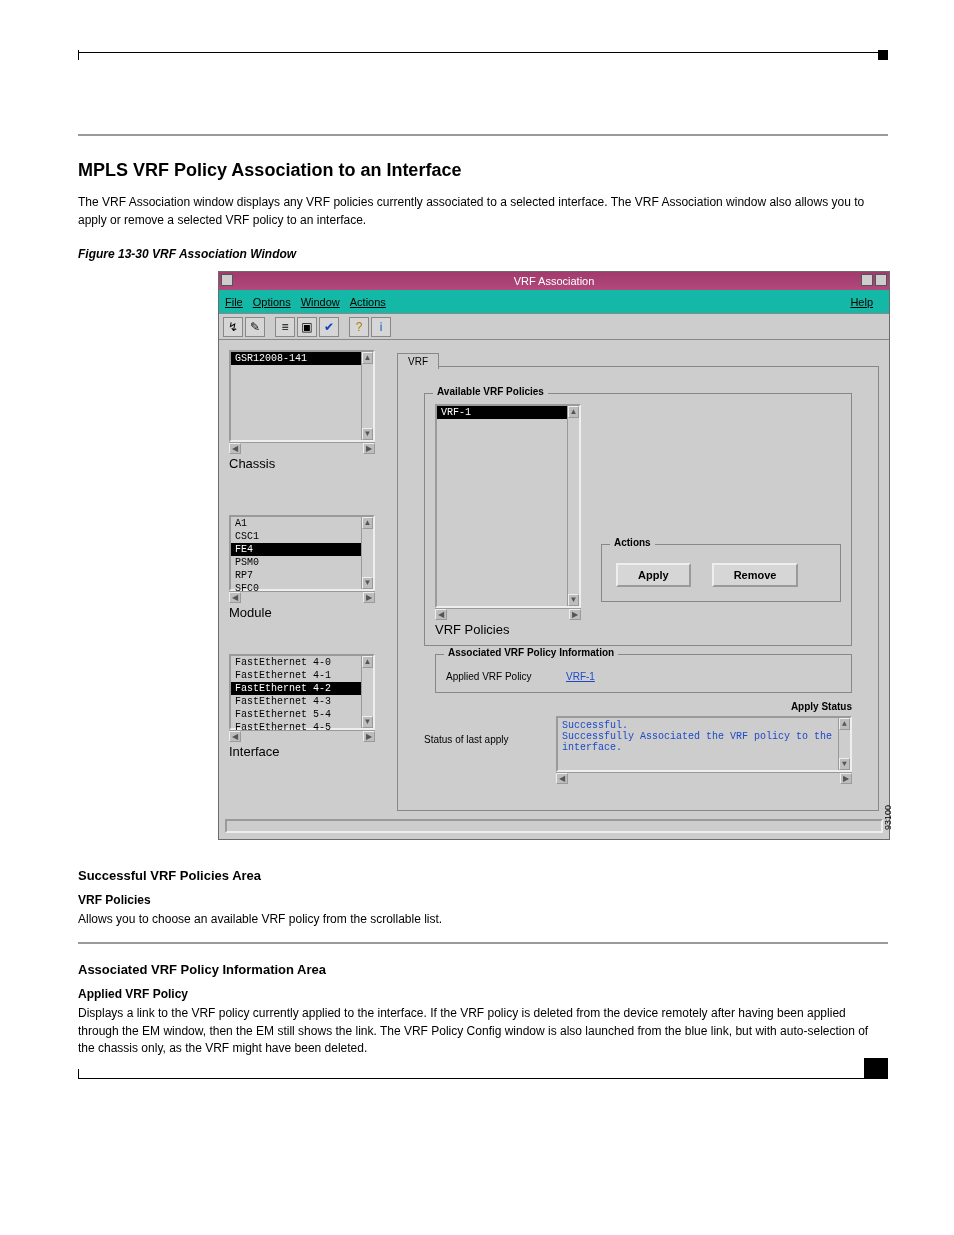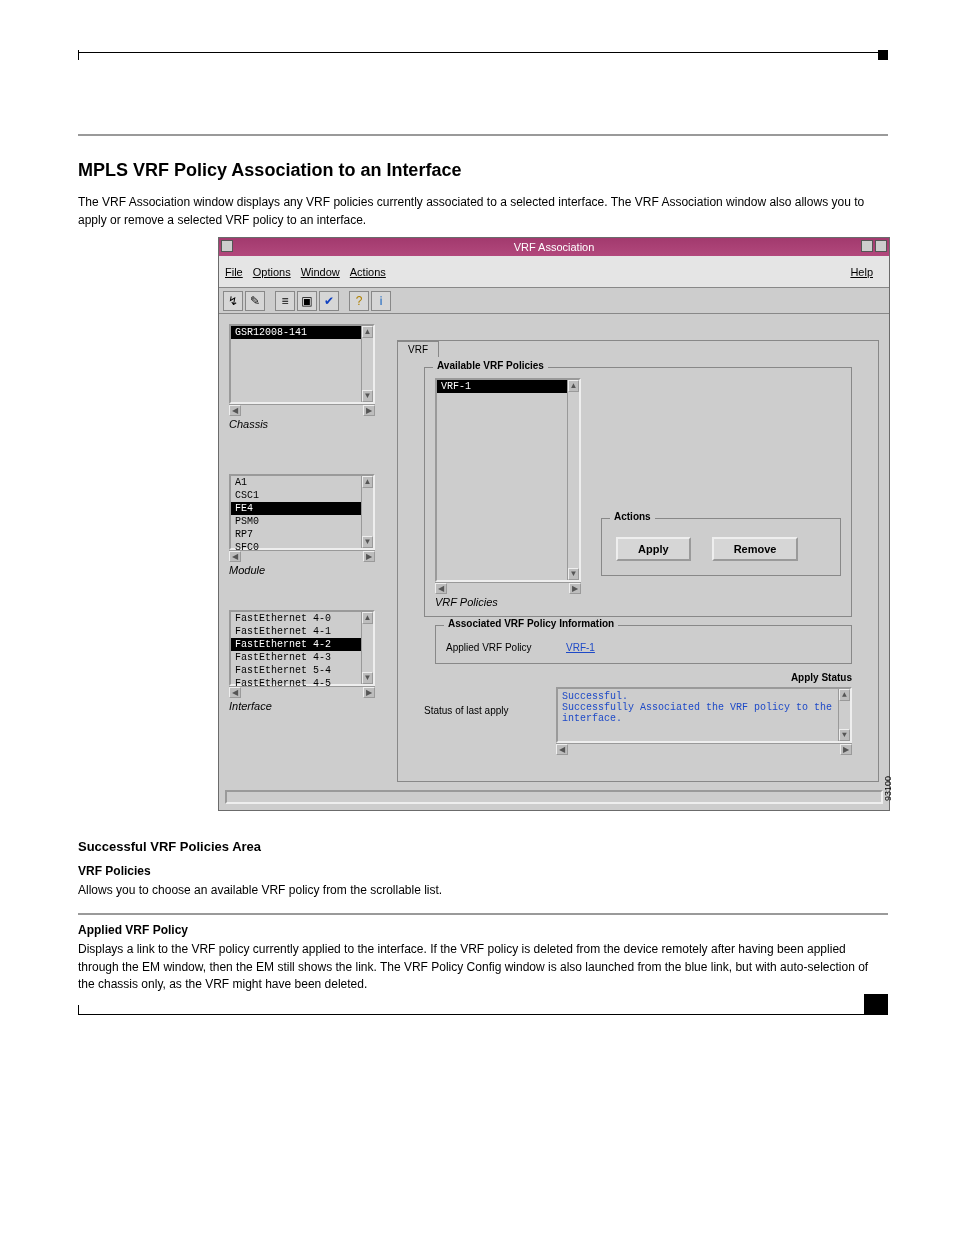--- a/index.html
+++ b/index.html
@@ -44,26 +44,26 @@
     align-items: center;
     justify-content: center;
     position: relative;
     font-size: 11px;
   }
   .titlebar .sys-left { position: absolute; left: 2px; top: 2px; width: 12px; height: 12px; background: #cdcdcd; border: 1px solid #555; }
   .titlebar .sys-right { position: absolute; right: 2px; top: 2px; display: flex; gap: 2px; }
   .titlebar .sys-right span { width: 12px; height: 12px; background: #cdcdcd; border: 1px solid #555; display:inline-block; }
 
   .menubar {
-    background: #e5e5e5;
+    background: #14b8a6;
     display: flex;
     align-items: center;
     padding: 2px 6px;
     border-bottom: 1px solid #888;
-    height: 32px;
+    height: 24px;
   }
   .menubar .mitem { margin-right: 10px; font-size: 11px; }
   .menubar .mitem u { text-decoration: underline; }
   .menubar .help { margin-left: auto; }
 
   .toolbar {
     background: #cdcdcd;
     display: flex;
     align-items: center;
     padding: 2px 4px;
@@ -97,47 +97,47 @@
   }
   .listbox .items { background: #cdcdcd; }
   .listbox .item {
     padding: 1px 4px;
     font-size: 10px;
     font-family: "Courier New", monospace;
     white-space: nowrap;
     overflow: hidden;
   }
   .listbox .item.sel { background: #000; color: #fff; }
-  .list-label { font-size: 11px; margin-top: 2px; font-style: italic; }
+  .list-label { font-size: 13px; margin-top: 2px; }
   .vscroll {
     position: absolute; right: 0; top: 0; bottom: 0; width: 12px;
     background: #cdcdcd; border-left: 1px solid #999;
     display: flex; flex-direction: column; justify-content: space-between;
   }
   .vscroll .arr { height: 12px; background: #bdbdbd; border: 1px outset #eee; font-size: 8px; text-align: center; line-height: 10px; color: #555;}
   .hscroll {
     height: 12px; background: #cdcdcd; border-top: 1px solid #999;
     display: flex; justify-content: space-between;
   }
   .hscroll .arr { width: 12px; background: #bdbdbd; border: 1px outset #eee; font-size: 8px; text-align: center; line-height: 10px; color:#555;}
 
-  .lb-h-74  .items { height: 76px; padding-right: 12px; }
+  .lb-h-74  .items { height: 88px; padding-right: 12px; }
   .lb-h-70  .items { height: 72px; padding-right: 12px; }
   .lb-h-200 .items { height: 200px; padding-right: 12px; }
 
   .rightcol { flex: 1; }
   .tabhdr {
     display: inline-block;
     border: 1px solid #888;
     border-bottom: none;
     padding: 2px 10px;
     background: #cdcdcd;
     font-size: 10px;
     position: relative;
-    top: 17px;
+    top: 3px;
   }
   .tabpanel {
     border: 1px solid #888;
     background: #cdcdcd;
     padding: 26px;
   }
 
   .groupbox {
     border: 1px solid #888;
     padding: 10px 10px 8px 10px;
@@ -232,20 +232,21 @@
 <div class="page-frame">
   <div class="rule-top"></div>
   <div class="rule-left-top"></div>
   <div class="corner-top"></div>
 
   <hr class="grey-rule" style="margin-top:80px;">
 
   <h2 class="section-heading">MPLS VRF Policy Association to an Interface</h2>
   <p class="body-text">The VRF Association window displays any VRF policies currently associated to a selected interface. The VRF Association window also allows you to apply or remove a selected VRF policy to an interface.</p>
 
+  <p class="figure-caption">Figure 13-30 VRF Association Window</p>
 
   
   <div class="win-wrap">
     <div class="win">
       <div class="titlebar">
         <span class="sys-left"></span>
         <span>VRF Association</span>
         <span class="sys-right">
           <span></span>
           <span></span>
@@ -408,20 +409,21 @@
 
   
   <h3 style="font-size:13px; font-weight:bold; margin:28px 0 10px 0;">Successful VRF Policies Area</h3>
   <div class="field-table">
     <div class="lbl">VRF Policies</div>
     <div class="desc">Allows you to choose an available VRF policy from the scrollable list.</div>
   </div>
 
   <hr class="grey-rule">
 
+  <h3 style="font-size:13px; font-weight:bold; margin:18px 0 10px 0;">Associated VRF Policy Information Area</h3>
   <div class="field-table">
     <div class="lbl">Applied VRF Policy</div>
     <div class="desc">Displays a link to the VRF policy currently applied to the interface. If the VRF policy is deleted from the device remotely after having been applied through the EM window, then the EM still shows the link. The VRF Policy Config window is also launched from the blue link, but with auto-selection of the chassis only, as the VRF might have been deleted.</div>
   </div>
 
   <div class="footer-rule"></div>
   <div class="rule-left-bot"></div>
   <div class="corner-bot"></div>
 </div>
 

